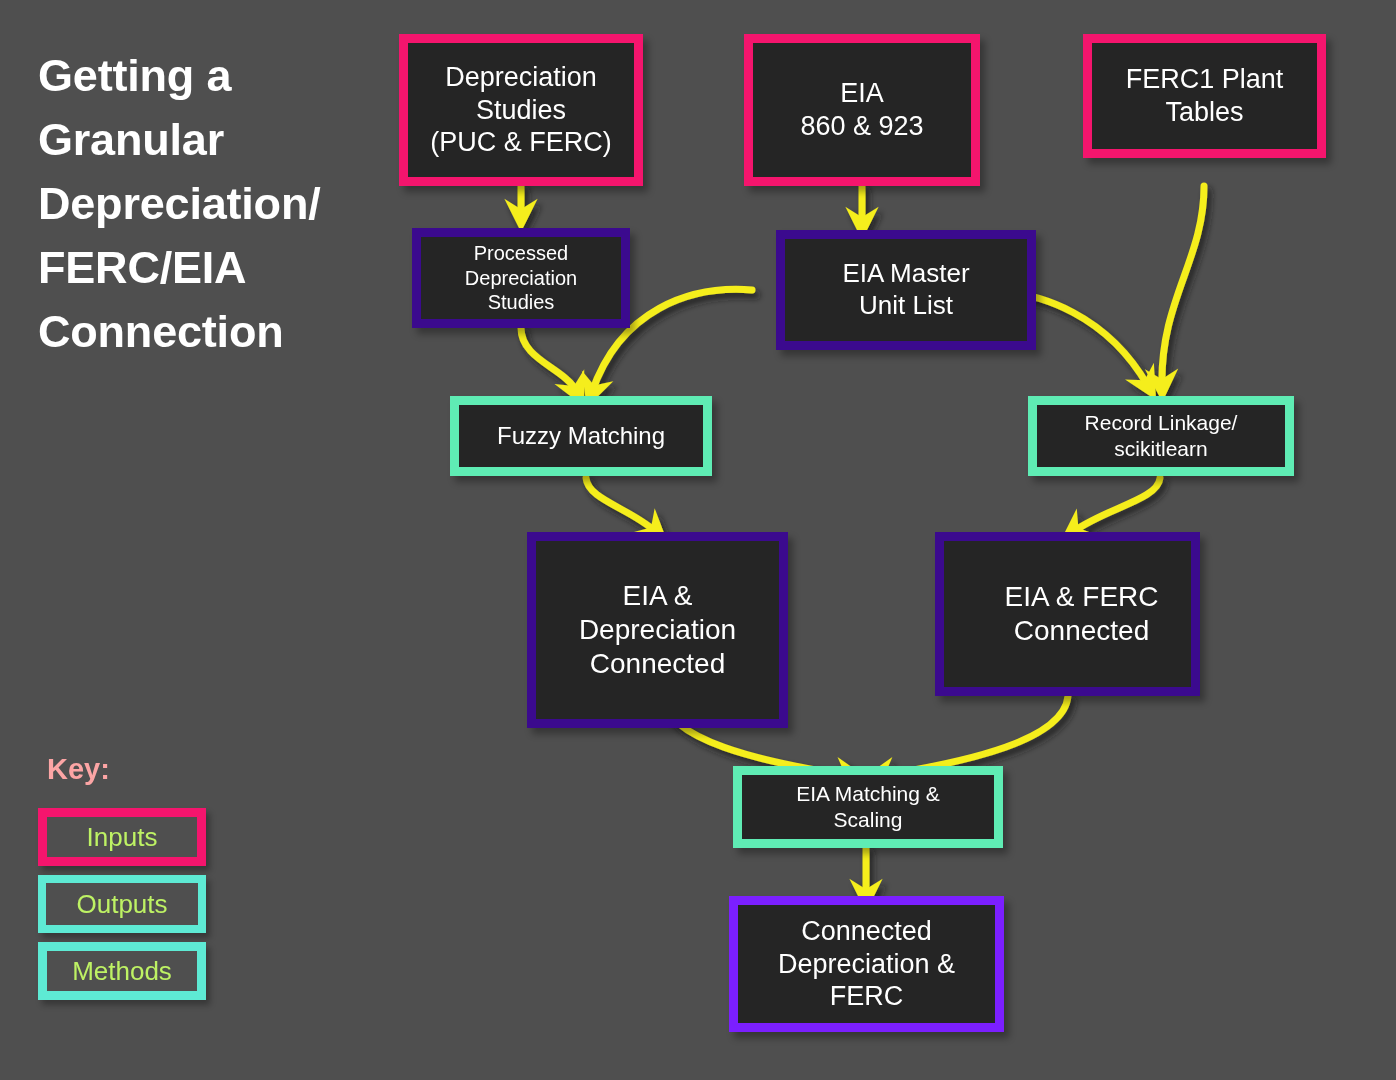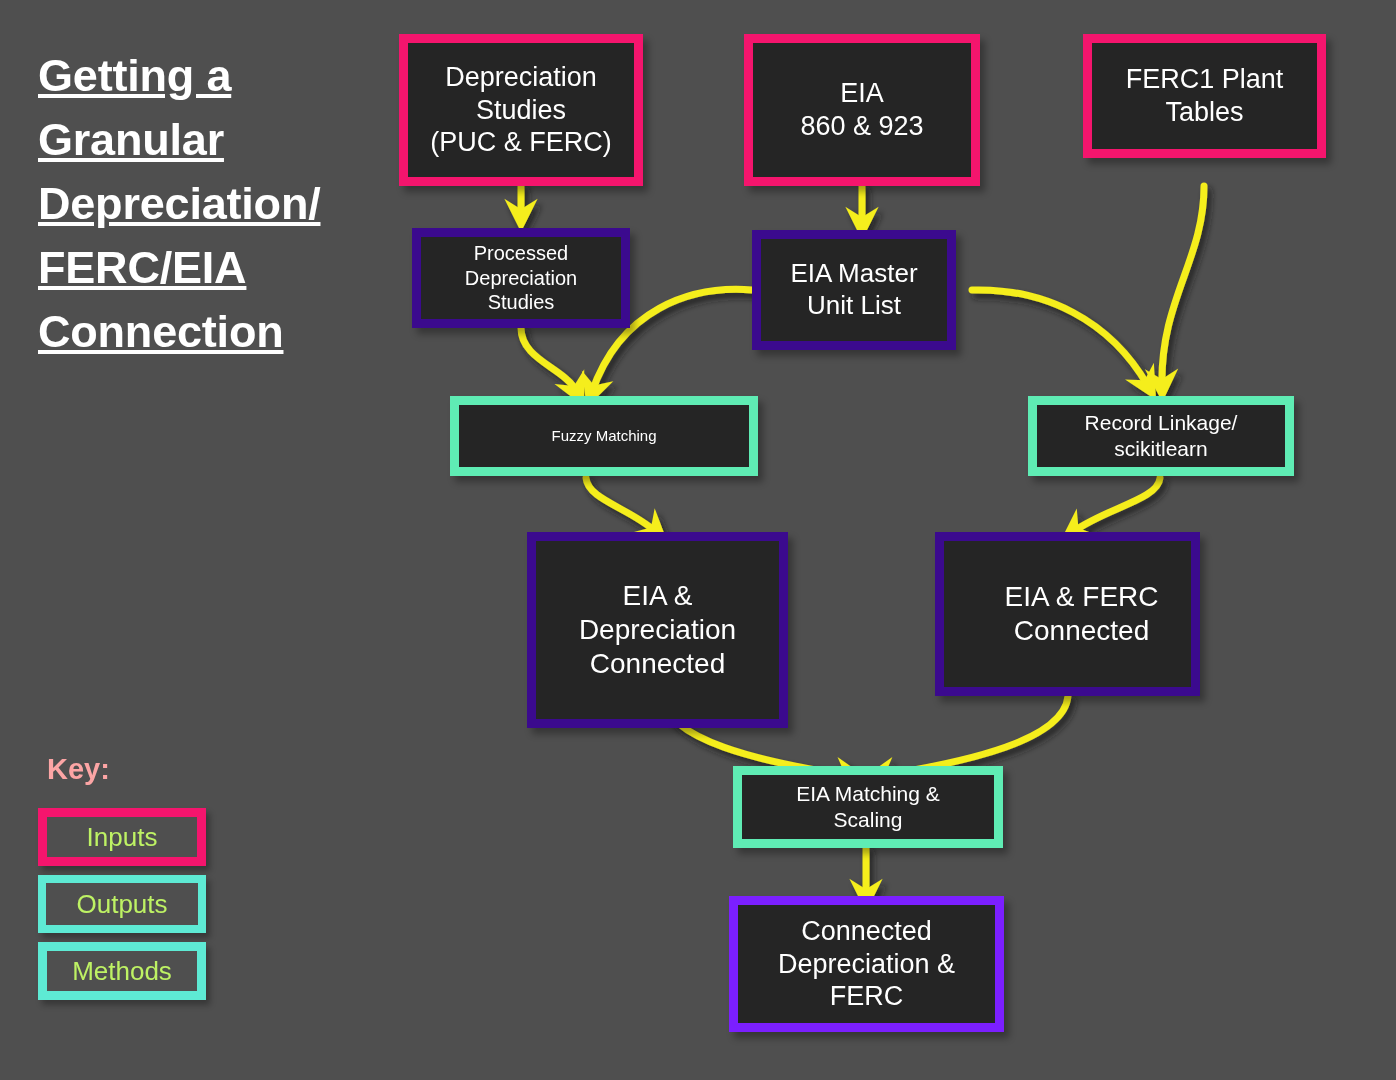--- a/index.html
+++ b/index.html
@@ -22,21 +22,20 @@
     position: absolute;
     left: 38px;
     top: 44px;
     width: 360px;
     color: #ffffff;
     font-size: 45px;
     font-weight: bold;
     line-height: 1.42;
     letter-spacing: -0.2px;
     white-space: pre-line;
-    text-decoration: underline;
   }
 
   
   #arrows {
     position: absolute;
     left: 0; top: 0;
     width: 1396px;
     height: 1080px;
     pointer-events: none;
   }
@@ -151,26 +150,26 @@
     <span class="lbl">FERC1 Plant
 Tables</span>
   </div>
 
   <div class="node purple" style="left:412px; top:228px; width:218px; height:100px; font-size:20px;">
     <span class="lbl">Processed
 Depreciation
 Studies</span>
   </div>
 
-  <div class="node purple" style="left:752px; top:230px; width:204px; height:120px; font-size:26px;">
+  <div class="node purple" style="left:776px; top:230px; width:260px; height:120px; font-size:26px;">
     <span class="lbl">EIA Master
 Unit List</span>
   </div>
 
-  <div class="node mint" style="left:450px; top:396px; width:308px; height:80px; font-size:15px;">
+  <div class="node mint" style="left:450px; top:396px; width:262px; height:80px; font-size:24px;">
     <span class="lbl">Fuzzy Matching</span>
   </div>
 
   <div class="node mint" style="left:1028px; top:396px; width:266px; height:80px; font-size:21px;">
     <span class="lbl">Record Linkage/
 scikitlearn</span>
   </div>
 
   <div class="node purple" style="left:527px; top:532px; width:261px; height:196px; font-size:28px;">
     <span class="lbl">EIA &amp;

